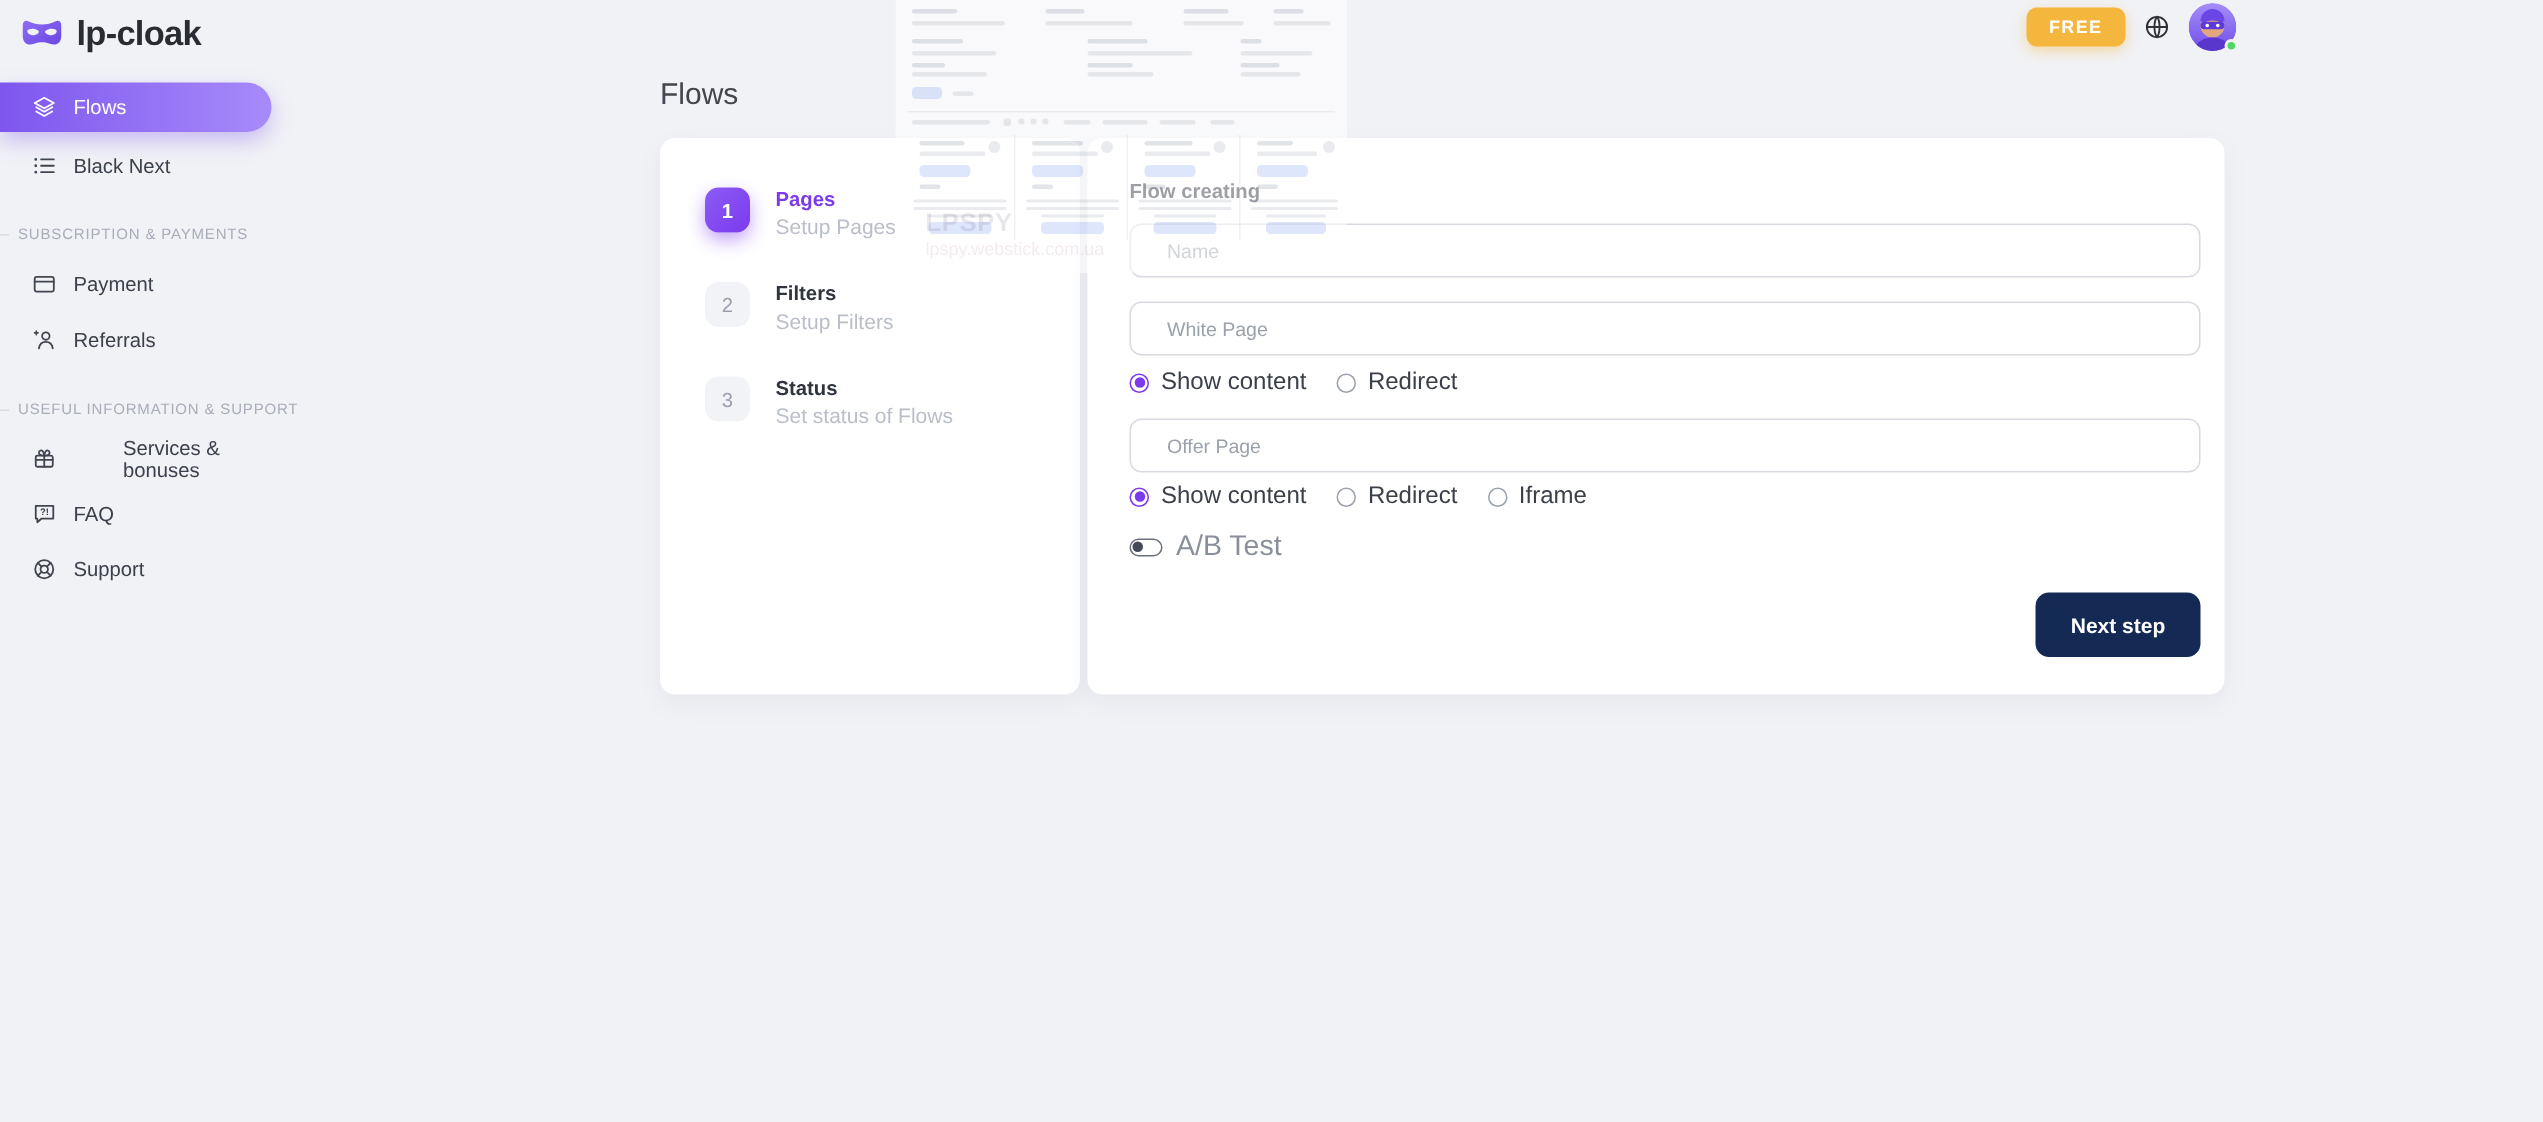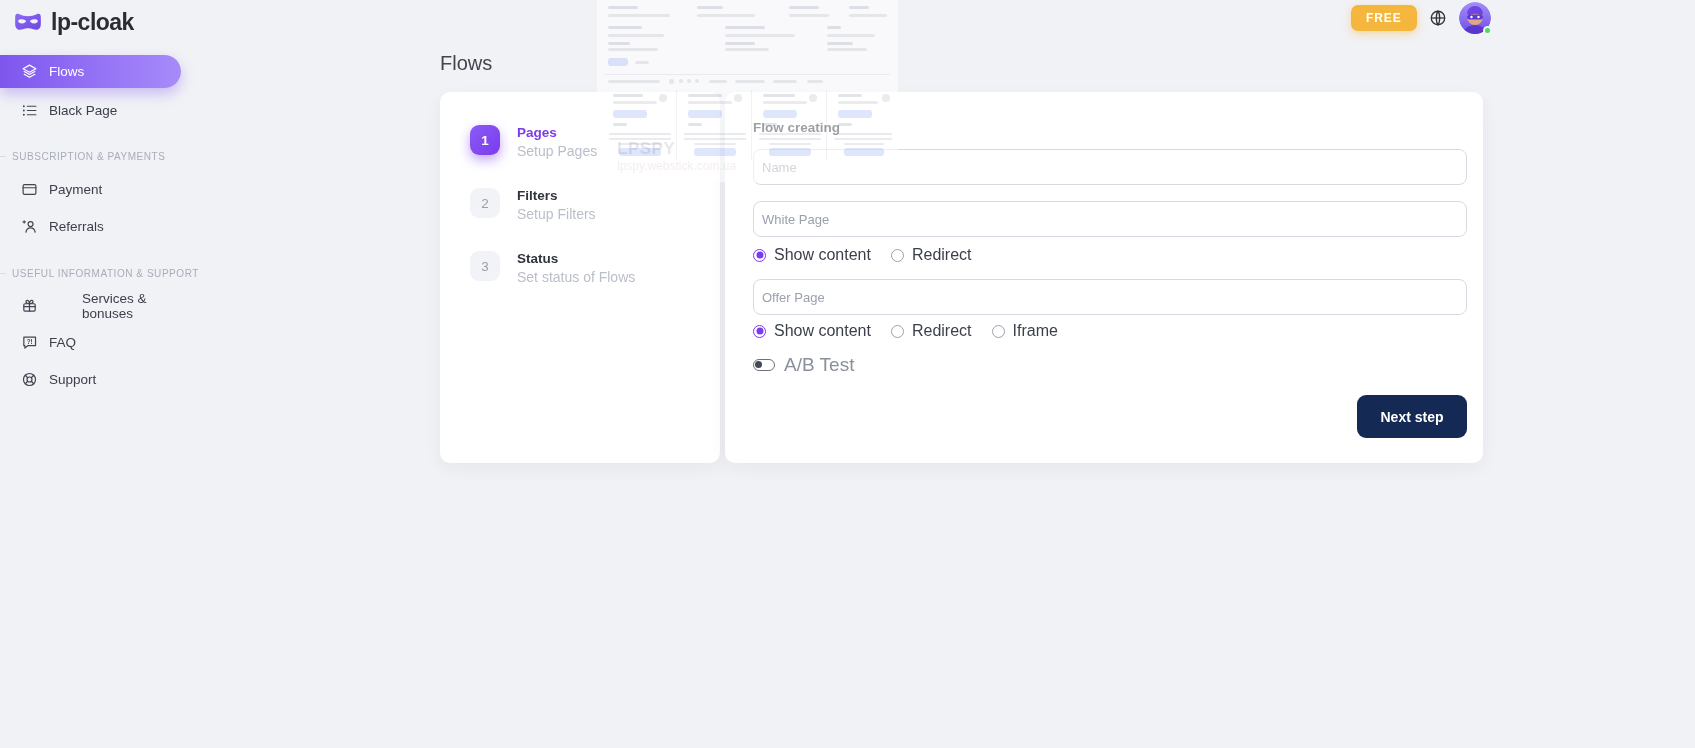--- a/index.html
+++ b/index.html
@@ -76,21 +76,21 @@
     box-shadow:0 5px 12px rgba(124,58,237,.45);
   }
   .step-title { font-size:13.5px; font-weight:700; color:#30343f; padding-top:0px; }
   .step-row.active .step-title { color:#7c3aed; }
   .step-sub { font-size:14px; color:#b9bec9; margin-top:3px; }
 
   
   .form-title { font-size:13.5px; font-weight:700; color:#272c37; }
   .input {
     display:block; width:714px; height:36px; border:1px solid #d8dae1; border-radius:8px;
-    padding:0 8px; font-size:13px; color:#333744; background:#fff; outline:none;
+    padding:0 24px; font-size:13px; color:#333744; background:#fff; outline:none;
     font-family:"Liberation Sans", sans-serif;
   }
   .input::placeholder { color:#9aa1ad; }
   .in-name  { margin-top:14px; }
   .in-white { margin-top:16px; }
   .in-offer { margin-top:15px; }
   .radio-row { display:flex; align-items:center; gap:20px; margin-top:9px; }
   .radio-row.second { margin-top:7px; }
   .radio-opt { display:flex; align-items:center; gap:8px; font-size:16px; color:#3a3f4a; cursor:pointer; }
   .radio { width:13px; height:13px; border:1.5px solid #9aa1ad; border-radius:50%; position:relative; }
@@ -147,21 +147,21 @@
           <path d="M4.5 12 12 16.2 19.5 12"></path>
           <path d="M4.5 16 12 20.2 19.5 16"></path>
       </svg>
       <span>Flows</span>
     </div>
     <div class="nav-item blacklist">
       <svg class="ico" viewBox="0 0 24 24" fill="none" stroke="currentColor" stroke-width="1.7" stroke-linecap="round" stroke-linejoin="round">
         <path d="M9 6h12M9 12h12M9 18h12"></path>
           <path d="M4 6h.01M4 12h.01M4 18h.01" stroke-width="2.6"></path>
       </svg>
-      <span>Black Page</span>
+      <span>Black Next</span>
     </div>
 
     <div class="section-header sh1">
       <span>SUBSCRIPTION &amp; PAYMENTS</span>
     </div>
     <div class="nav-item mt8">
       <svg class="ico" viewBox="0 0 24 24" fill="none" stroke="currentColor" stroke-width="1.7" stroke-linecap="round" stroke-linejoin="round">
         <rect x="3" y="5" width="18" height="14" rx="2"></rect>
           <path d="M3 9.5h18"></path>
       </svg>

